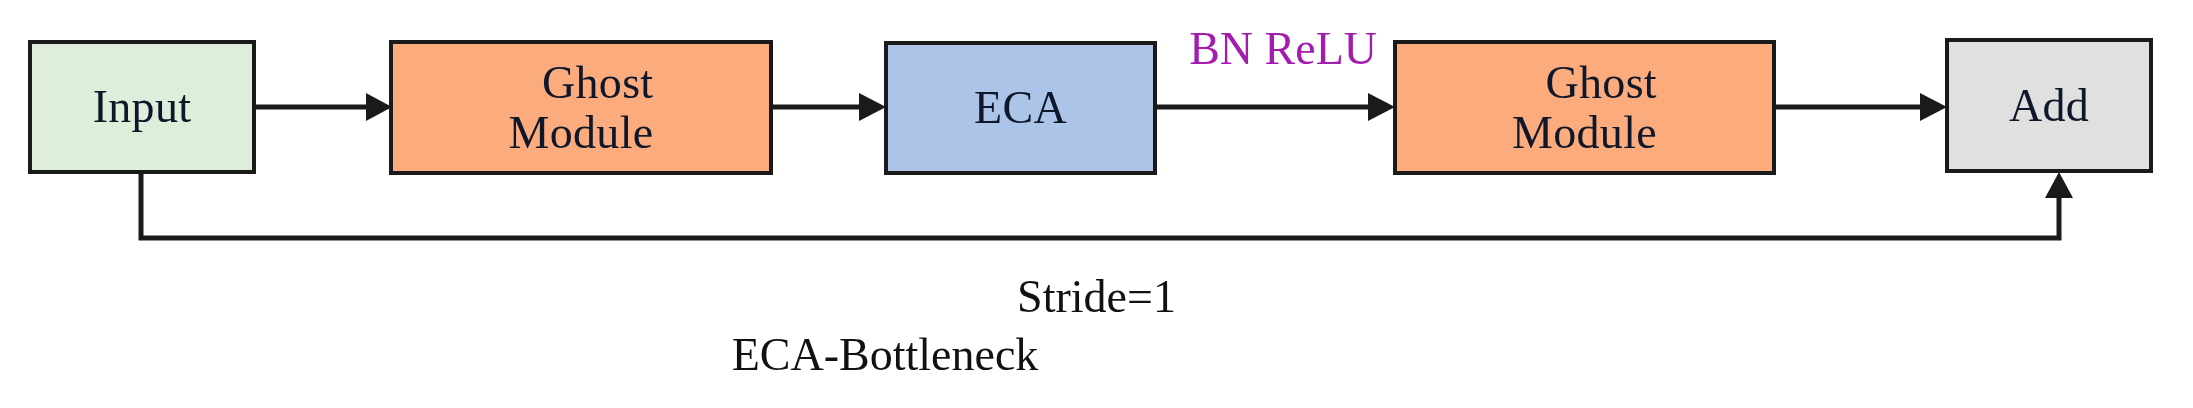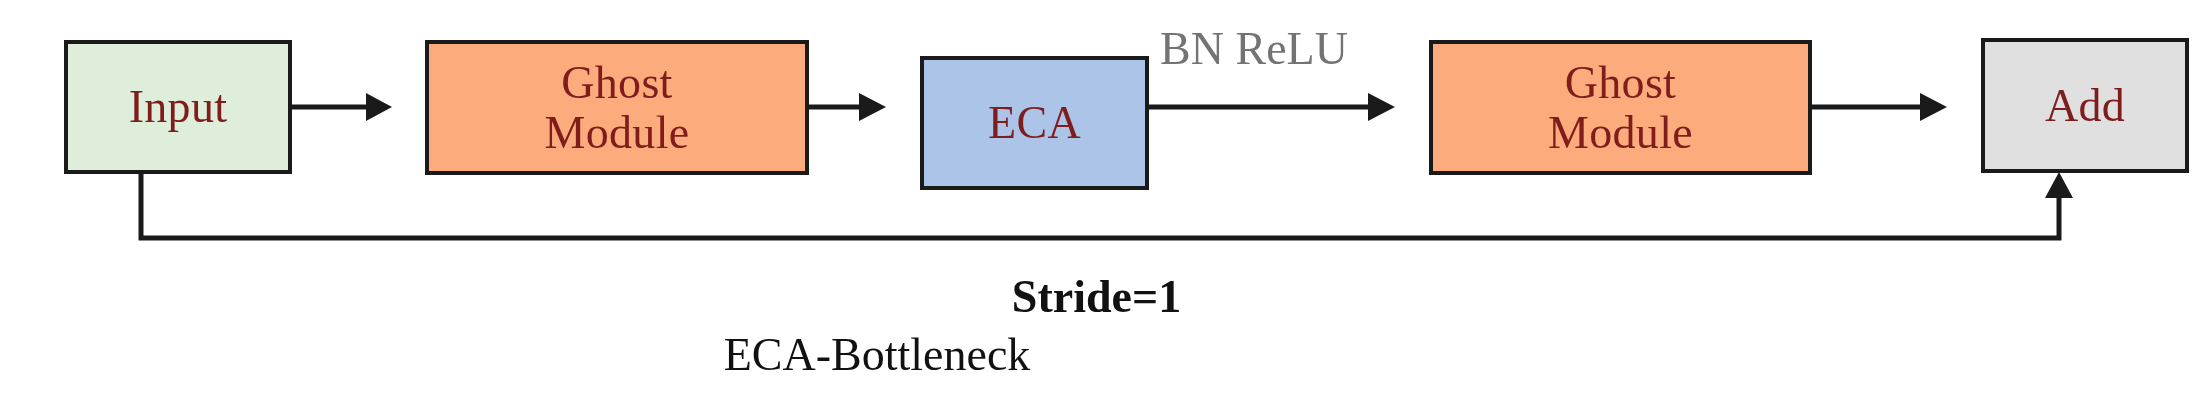--- a/index.html
+++ b/index.html
@@ -24,76 +24,75 @@
     width: 2193px;
     height: 408px;
   }
   .node-box {
     position: absolute;
     box-sizing: border-box;
     border: 4px solid #1a1a1a;
     display: flex;
     align-items: center;
     justify-content: center;
-    text-align: center;
+    text-align: right;
     line-height: 1.08;
-    color: #7f1d1d;
+    color: #0f172a;
     font-family: "Liberation Serif", "DejaVu Serif", serif;
     font-size: 46px;
     letter-spacing: 0.3px;
     white-space: pre-line;
-    margin-left: 36px;
   }
   #node-input {
     left: 28px; top: 40px; width: 228px; height: 134px;
     background: #dfeeda;
   }
   #node-ghost-1 {
     left: 389px; top: 40px; width: 384px; height: 135px;
     background: #fcab7c;
   }
   #node-eca {
-    left: 884px; top: 56px; width: 229px; height: 134px;
+    left: 884px; top: 41px; width: 273px; height: 134px;
     background: #abc4e8;
   }
   #node-ghost-2 {
     left: 1393px; top: 40px; width: 383px; height: 135px;
     background: #fcab7c;
   }
   #node-add {
     left: 1945px; top: 38px; width: 208px; height: 135px;
     background: #e0e0e0;
   }
   .edge-label {
     position: absolute;
-    color: #737373;
+    color: #a21caf;
     font-family: "Liberation Serif", "DejaVu Serif", serif;
     font-size: 46px;
     white-space: nowrap;
-    text-align: center;
+    text-align: right;
   }
   #label-bn-relu {
     left: 1131px; top: 22px; width: 246px;
   }
   #label-bn {
     left: 1808px; top: 22px; width: 100px;
   }
   .caption-line {
     position: absolute;
     color: #111111;
     font-family: "Liberation Serif", "DejaVu Serif", serif;
     font-size: 46px;
     text-align: center;
     white-space: nowrap;
   }
   #caption-stride {
-    left: 0; top: 270px; width: 2193px; font-weight: bold;
+    left: 0; top: 270px; width: 2193px;
   }
   #caption-title {
-    left: 0; top: 328px; width: 1754px;
+    left: 8px; top: 328px; width: 1754px;
   }
   .svg-line {
     stroke: #1a1a1a;
     stroke-width: 5;
     fill: none;
   }
   .svg-arrowhead {
     fill: #1a1a1a;
   }
 </style>

